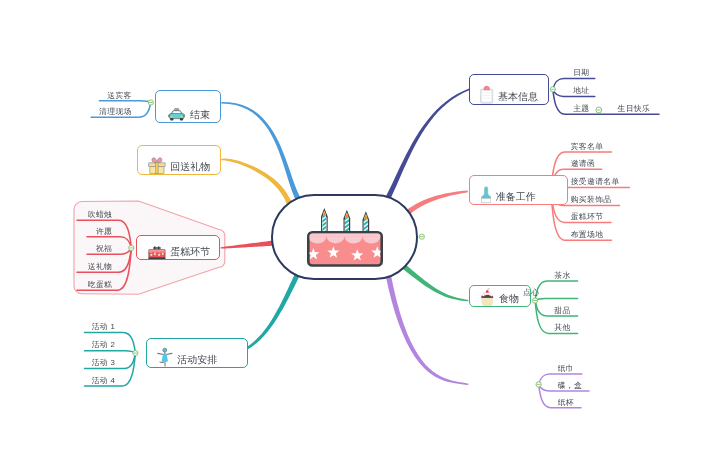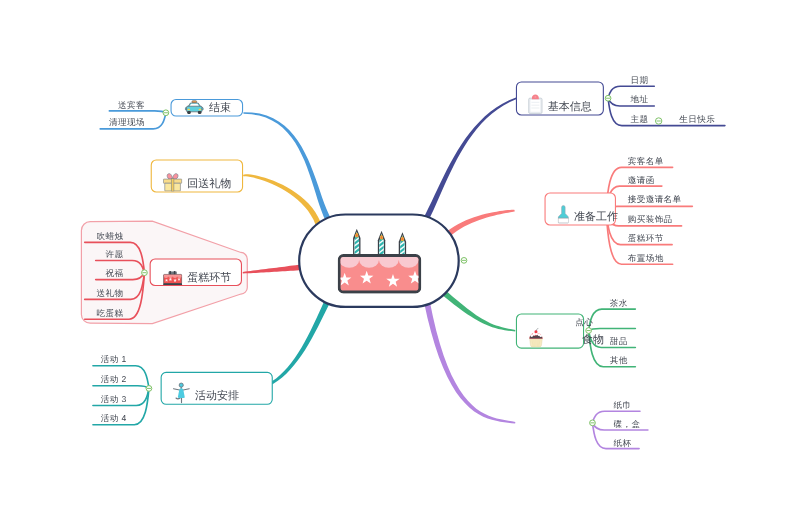--- a/index.html
+++ b/index.html
@@ -189,28 +189,28 @@
         <path d="M33.5 4 c-8.6 0 -15.6 6.8 -15.6 15.1 l0 6.9 h31.2 l0 -6.9 c0 -8.3 -7 -15.1 -15.6 -15.1 z" fill="#f5818b"></path>
         <ellipse cx="33.5" cy="15.5" rx="4.6" ry="4.2" fill="#f79aa2"></ellipse>
         <g stroke="#d6dde4" stroke-width="2.2" stroke-linecap="round">
           <path d="M17 40 h33"></path>
           <path d="M17 53 h33"></path>
           <path d="M17 66 h33"></path>
         </g>
       </svg>
       <span class="nlabel" style="margin-left:4.1px">基本信息</span>
     </div>
-<div class="node" style="left:469.2px;top:175.0px;width:65px;height:30.0px;border-color:#f97b7b;padding-left:10.8px;margin-left:26px;">
+<div class="node" style="left:469.2px;top:175.0px;width:99px;height:30.0px;border-color:#f97b7b;padding-left:10.8px;">
       <svg class="ic" width="10.3" height="17.6" viewBox="0 0 52 88">
         <path d="M17.8 40 L17.8 12 a8.2 8.2 0 0 1 16.4 0 L34.2 40 L48.6 55 a4 4 0 0 1 1.4 3 L50 62 L2 62 L2 58 a4 4 0 0 1 1.4 -3 Z" fill="#4fcdd6" stroke="#9aa5ae" stroke-width="2.4" stroke-linejoin="round"></path>
         <path d="M2 62 L50 62 L50 80 a4 4 0 0 1 -4 4 L6 84 a4 4 0 0 1 -4 -4 Z" fill="#ffffff" stroke="#8b959e" stroke-width="2.4" stroke-linejoin="round"></path>
       </svg>
       <span class="nlabel" style="margin-left:4.5px">准备工作</span>
     </div>
-<div class="node" style="left:469.1px;top:285.3px;width:62.0px;height:32px;border-color:#41b477;padding-left:10.0px;gap:30px;">
+<div class="node" style="left:469.1px;top:285.3px;width:62.0px;height:22px;border-color:#41b477;padding-left:10.0px;">
       <svg class="ic" width="14.5" height="18.3" viewBox="0 0 58 73">
         <path d="M6 39 h46 l-3 24 a8 8 0 0 1 -8 7 h-24 a8 8 0 0 1 -8 -7 z" fill="#f7eac0" stroke="#ddd3a6" stroke-width="1.6"></path>
         <g stroke="#e9dca9" stroke-width="1.4" fill="none">
           <path d="M14 40 l5 30"></path>
           <path d="M21 40 l2.5 30"></path>
           <path d="M29 40 v30"></path>
           <path d="M37 40 l-2.5 30"></path>
           <path d="M44 40 l-5 30"></path>
         </g>
         <path d="M5 40 c0 -13 10.6 -23 24 -23 c13.4 0 24 10 24 23 z" fill="#f4545e"></path>
@@ -261,21 +261,21 @@
 <div class="node" style="left:136.5px;top:144.9px;width:84.8px;height:30.5px;border-color:#efb73e;padding-left:10.4px;">
       <svg class="ic" width="17.8" height="18.0" viewBox="0 0 89 90">
         <path d="M26 10 c9 -4 17 8 18.5 24 c-12 3 -22.5 -2 -24 -11 c-1.2 -7 -1 -10.5 5.5 -13 z" fill="#f9929e" stroke="#7e858d" stroke-width="3.2" stroke-linejoin="round"></path>
         <path d="M63 10 c-9 -4 -17 8 -18.5 24 c12 3 22.5 -2 24 -11 c1.2 -7 1 -10.5 -5.5 -13 z" fill="#f9929e" stroke="#7e858d" stroke-width="3.2" stroke-linejoin="round"></path>
         <rect x="3" y="34" width="83" height="19" rx="2" fill="#f9dc8a" stroke="#7e858d" stroke-width="3"></rect>
         <rect x="9" y="53" width="71" height="35" rx="2" fill="#fae79f" stroke="#7e858d" stroke-width="3"></rect>
         <rect x="38.5" y="32" width="12" height="57" fill="#f6cd5c" stroke="#7e858d" stroke-width="2.6"></rect>
       </svg>
       <span class="nlabel" style="margin-left:4.5px">回送礼物</span>
     </div>
-<div class="node" style="left:155.0px;top:90.0px;width:66.0px;height:16px;border-color:#4a9ada;padding-left:11.7px;">
+<div class="node" style="left:155.0px;top:90.0px;width:66.0px;height:33px;border-color:#4a9ada;padding-left:11.7px;">
       <svg class="ic" width="17.3" height="13.6" viewBox="0 0 36 28">
 <rect x="13.6" y="1" width="8.8" height="4.2" rx="1.6" fill="#f0a050" stroke="#5e666e" stroke-width="1.2"></rect>
 <path d="M10.6 5.4 h14.8 l4.8 7.4 h-24.4 z" fill="#5fd0dd" stroke="#5e666e" stroke-width="1.4" stroke-linejoin="round"></path>
 <path d="M12 6.8 h12 l3.4 5.4 h-18.8 z" fill="#ffffff"></path>
 <path d="M3.4 13.2 c0 -1.2 1 -1.8 2.2 -1.8 h24.8 c1.2 0 2.2 0.6 2.2 1.8 l0 7.2 a1.6 1.6 0 0 1 -1.6 1.6 h-26 a1.6 1.6 0 0 1 -1.6 -1.6 z" fill="#5fd0dd" stroke="#5e666e" stroke-width="1.4"></path>
 <path d="M3 13.6 l-2.4 1.4 0 3 2.4 0.6 z" fill="#5fd0dd" stroke="#5e666e" stroke-width="1.2" stroke-linejoin="round"></path>
 <path d="M33 13.6 l2.4 1.4 0 3 -2.4 0.6 z" fill="#5fd0dd" stroke="#5e666e" stroke-width="1.2" stroke-linejoin="round"></path>
 <rect x="5.2" y="16.4" width="4.6" height="2.8" rx="1.2" fill="#f6d64e"></rect>
 <rect x="26.2" y="16.4" width="4.6" height="2.8" rx="1.2" fill="#f6d64e"></rect>
 <rect x="4.4" y="20.6" width="7" height="5.4" rx="2.2" fill="#3b4148"></rect>

